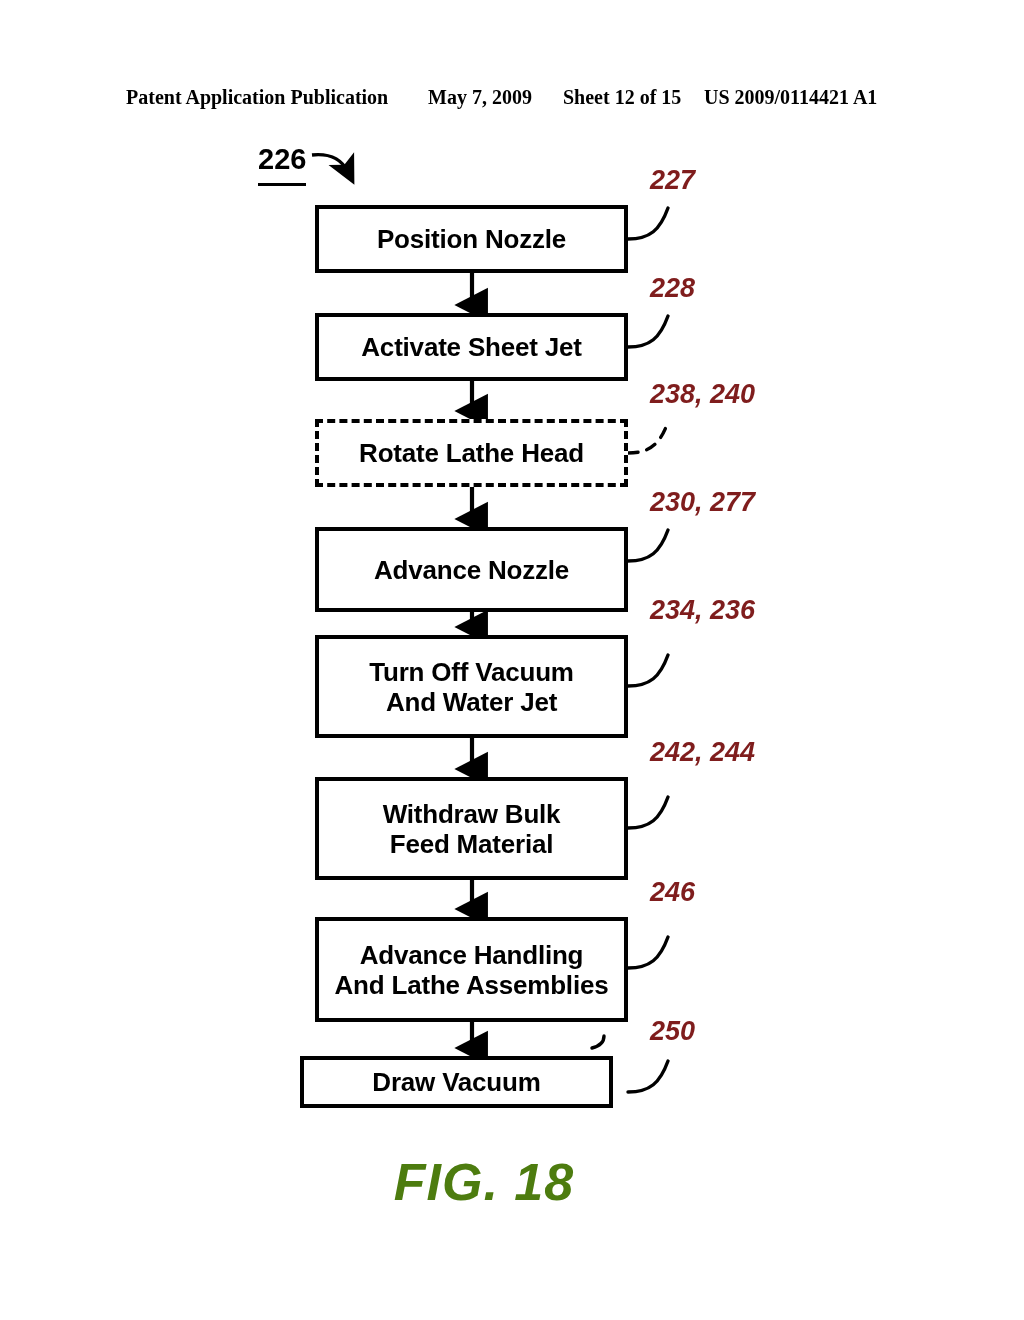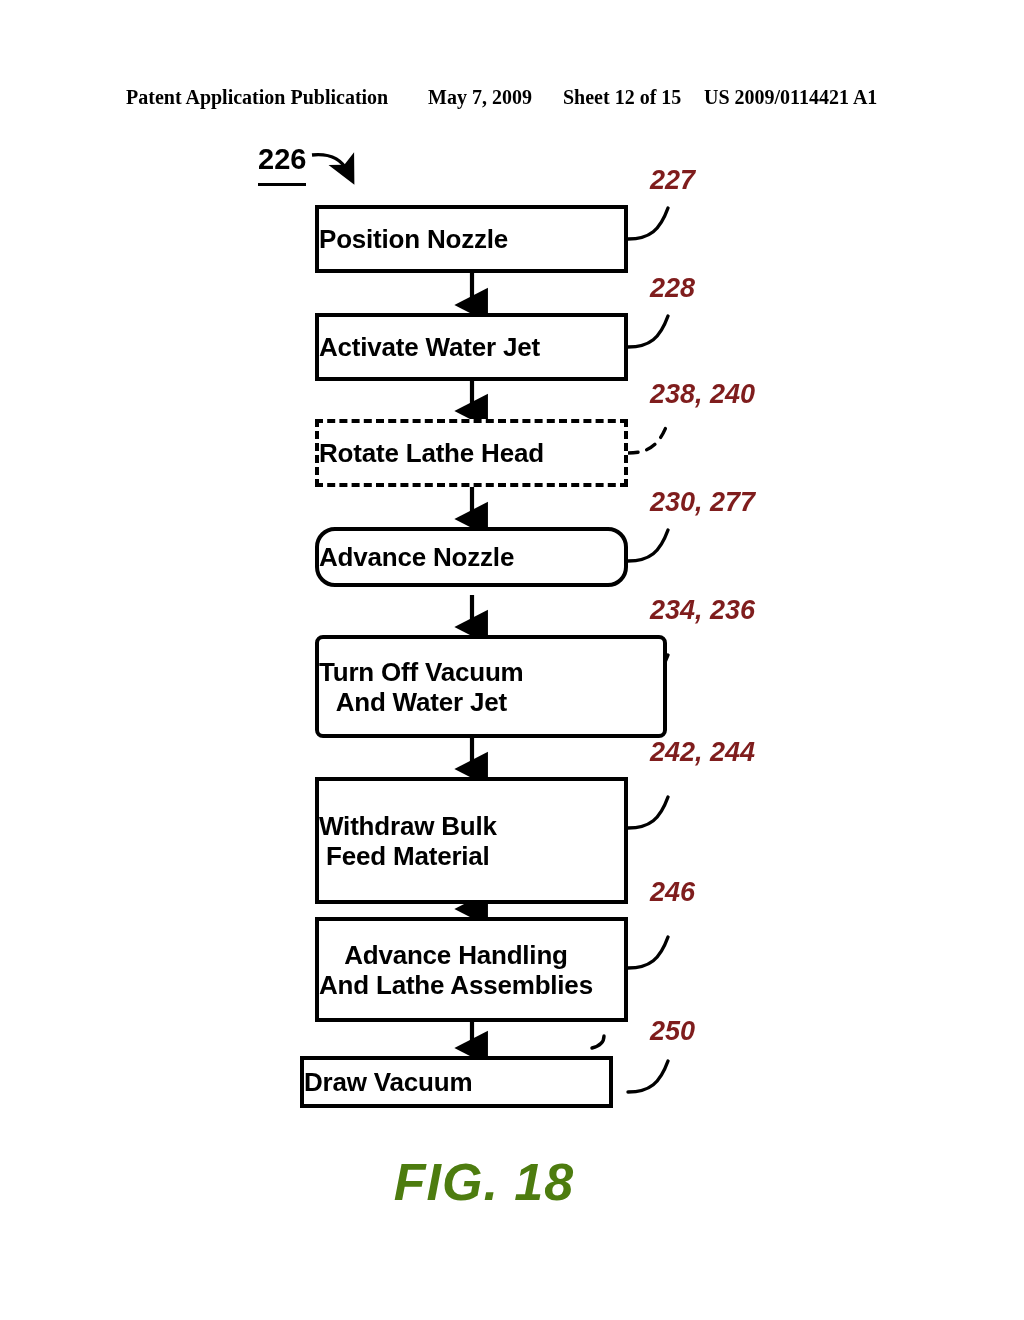--- a/index.html
+++ b/index.html
@@ -49,20 +49,21 @@
     pointer-events: none;
   }
 
   .fc-box {
     position: absolute;
     box-sizing: border-box;
     border: 4px solid #000;
     background: #ffffff;
     display: flex;
     align-items: center;
+    justify-content: center;
     text-align: center;
   }
   .fc-box.dashed {
     border: 4px dashed #000;
   }
   .fc-label {
     font-family: "Liberation Sans", sans-serif;
     font-weight: bold;
     font-size: 26px;
     line-height: 30px;
@@ -164,33 +165,33 @@
     </g>
   </svg>
 
   <div id="ref-226">226</div>
 
   <div id="boxes-layer">
       <div class="fc-box" style="left: 315px; top: 205px; width: 313px; height: 68px;">
         <div class="fc-label">Position Nozzle</div>
       </div>
       <div class="fc-box" style="left: 315px; top: 313px; width: 313px; height: 68px;">
-        <div class="fc-label">Activate Water Jet</div>
+        <div class="fc-label">Activate Sheet Jet</div>
       </div>
       <div class="fc-box dashed" style="left: 315px; top: 419px; width: 313px; height: 68px;">
         <div class="fc-label">Rotate Lathe Head</div>
       </div>
-      <div class="fc-box" style="left: 315px; top: 527px; width: 313px; height: 60px; border-radius: 20px;">
+      <div class="fc-box" style="left: 315px; top: 527px; width: 313px; height: 85px;">
         <div class="fc-label">Advance Nozzle</div>
       </div>
-      <div class="fc-box" style="left: 315px; top: 635px; width: 352px; height: 103px; border-radius: 8px;">
+      <div class="fc-box" style="left: 315px; top: 635px; width: 313px; height: 103px;">
         <div class="fc-label">Turn Off Vacuum
 And Water Jet</div>
       </div>
-      <div class="fc-box" style="left: 315px; top: 777px; width: 313px; height: 127px;">
+      <div class="fc-box" style="left: 315px; top: 777px; width: 313px; height: 103px;">
         <div class="fc-label">Withdraw Bulk
 Feed Material</div>
       </div>
       <div class="fc-box" style="left: 315px; top: 917px; width: 313px; height: 105px;">
         <div class="fc-label">Advance Handling
 And Lathe Assemblies</div>
       </div>
       <div class="fc-box" style="left: 300px; top: 1056px; width: 313px; height: 52px;">
         <div class="fc-label">Draw Vacuum</div>
       </div>

